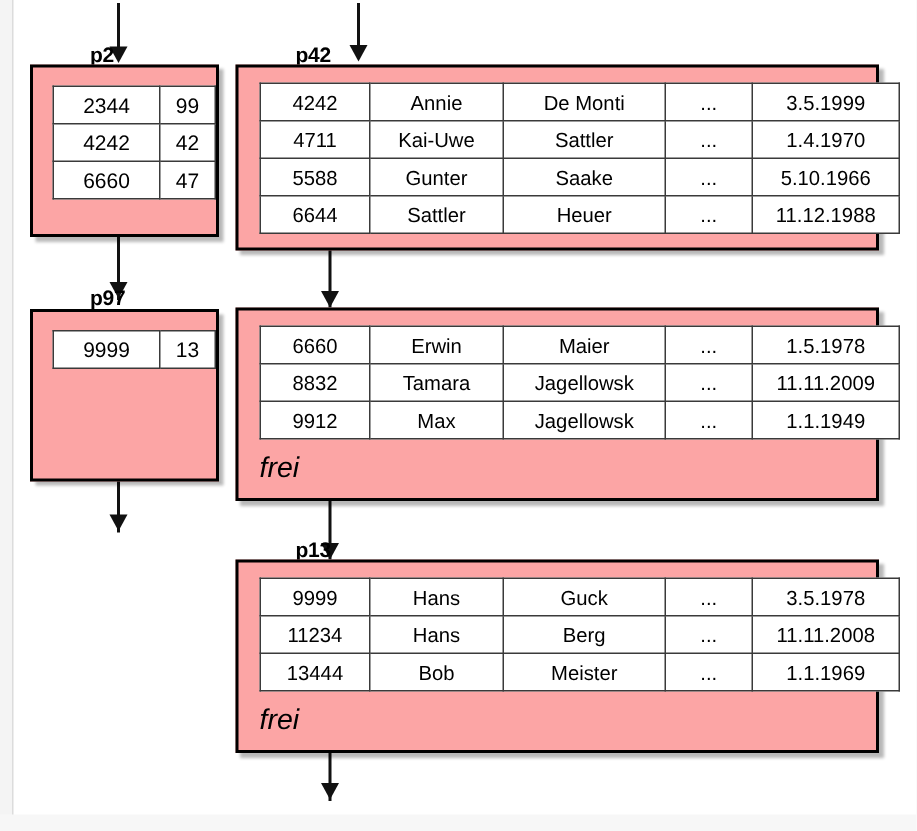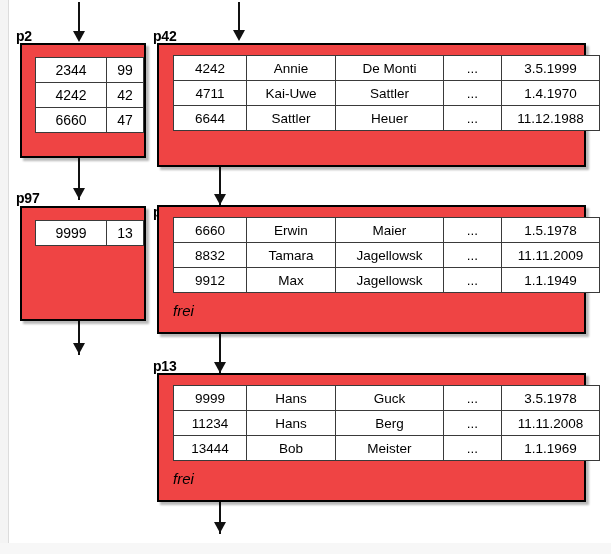--- a/index.html
+++ b/index.html
@@ -32,31 +32,32 @@
     position: absolute;
     left: 0; top: 543px;
     width: 611px; height: 11px;
     background: #f7f7f7;
   }
 
   
   .block {
     position: absolute;
     box-sizing: border-box;
-    background: #ef4444;
+    background: #fca5a5;
     border: 2px solid #000000;
     box-shadow: 3px 3px 2px rgba(0,0,0,0.28);
   }
   .block-label {
     position: absolute;
     font-size: 14px;
     font-weight: 600;
     color: #000;
     letter-spacing: -0.2px;
     white-space: nowrap;
+    margin-left: 44px;
   }
 
   
   table.rec {
     position: absolute;
     border-collapse: collapse;
     background: #fff;
     table-layout: fixed;
   }
   table.rec td {
@@ -67,21 +68,21 @@
     height: 24px;
     padding: 0 2px;
     white-space: nowrap;
     overflow: hidden;
   }
   table.dir td { font-size: 14px; }
 
   .frei {
     position: absolute;
     font-style: italic;
-    font-size: 15px;
+    font-size: 19px;
     color: #000;
   }
 
   
   .arrow {
     position: absolute;
     width: 2px;
     background: #111;
   }
   .arrow-head {
@@ -165,20 +166,27 @@
           <td style="width:93px;">3.5.1999</td>
         </tr>
         <tr>
           <td>4711</td>
           <td>Kai-Uwe</td>
           <td>Sattler</td>
           <td>...</td>
           <td>1.4.1970</td>
         </tr>
         <tr>
+          <td>5588</td>
+          <td>Gunter</td>
+          <td>Saake</td>
+          <td>...</td>
+          <td>5.10.1966</td>
+        </tr>
+        <tr>
           <td>6644</td>
           <td>Sattler</td>
           <td>Heuer</td>
           <td>...</td>
           <td>11.12.1988</td>
         </tr>
       </tbody>
     </table>
   </div>
 

